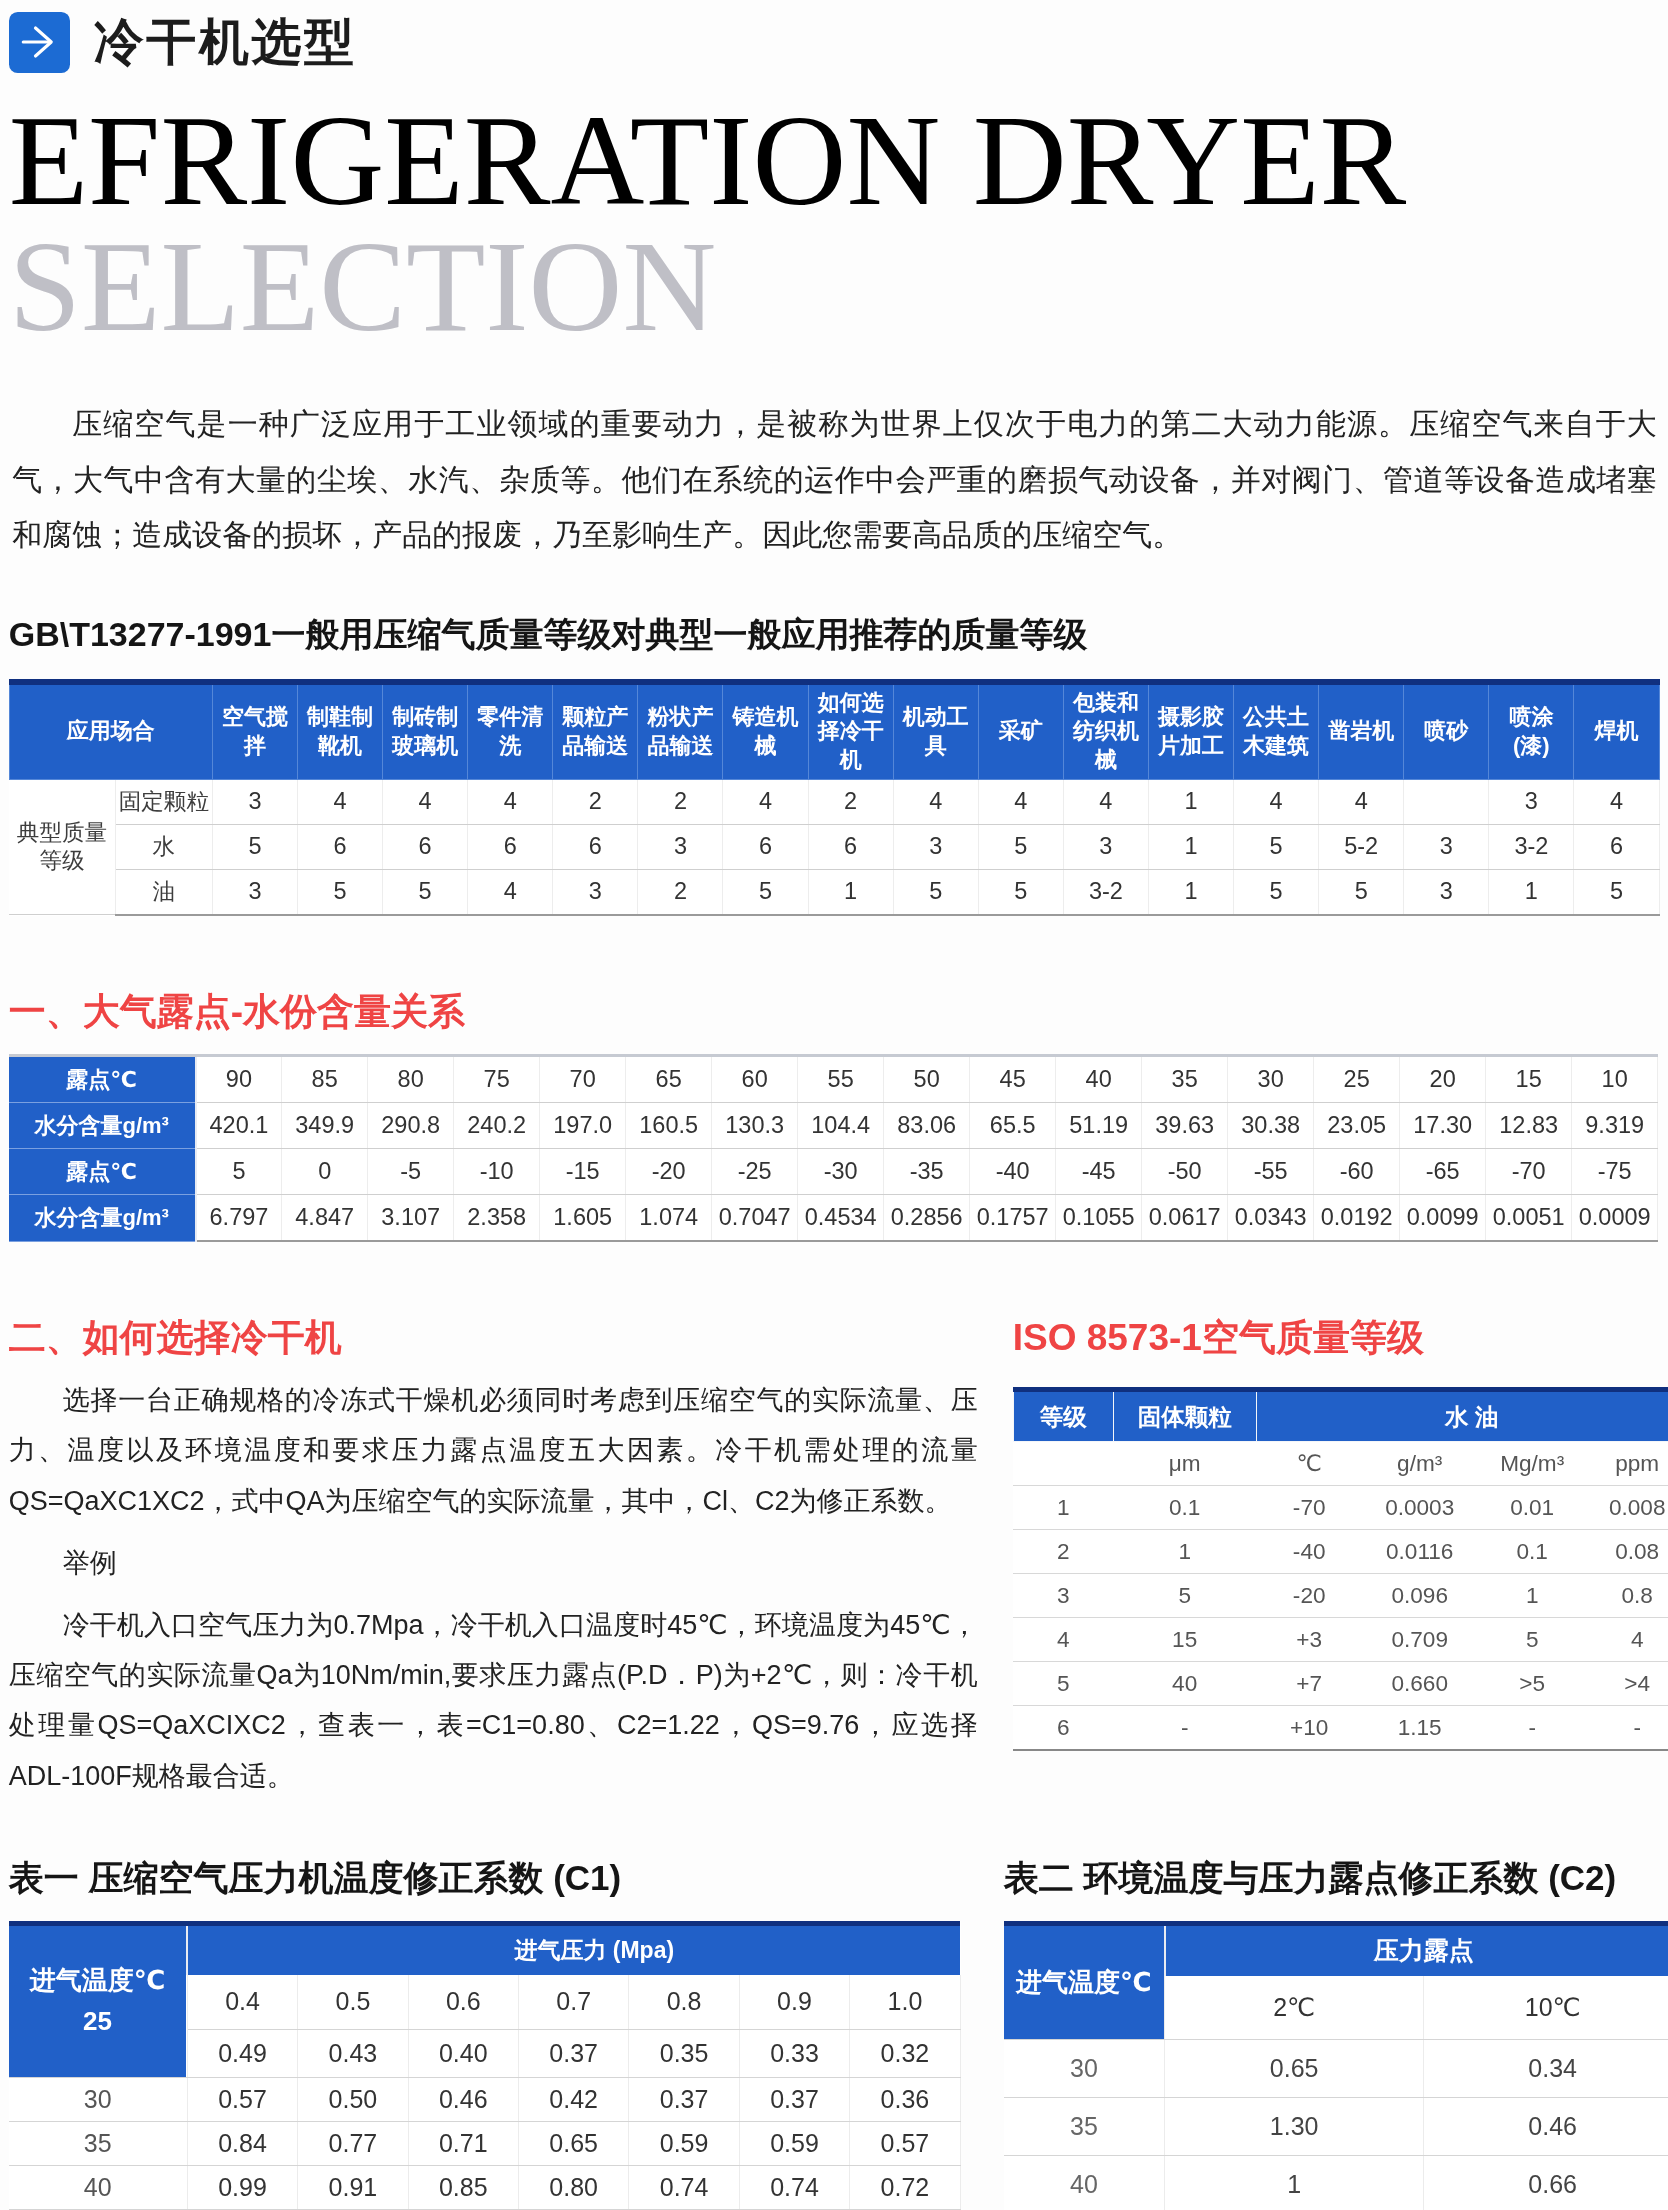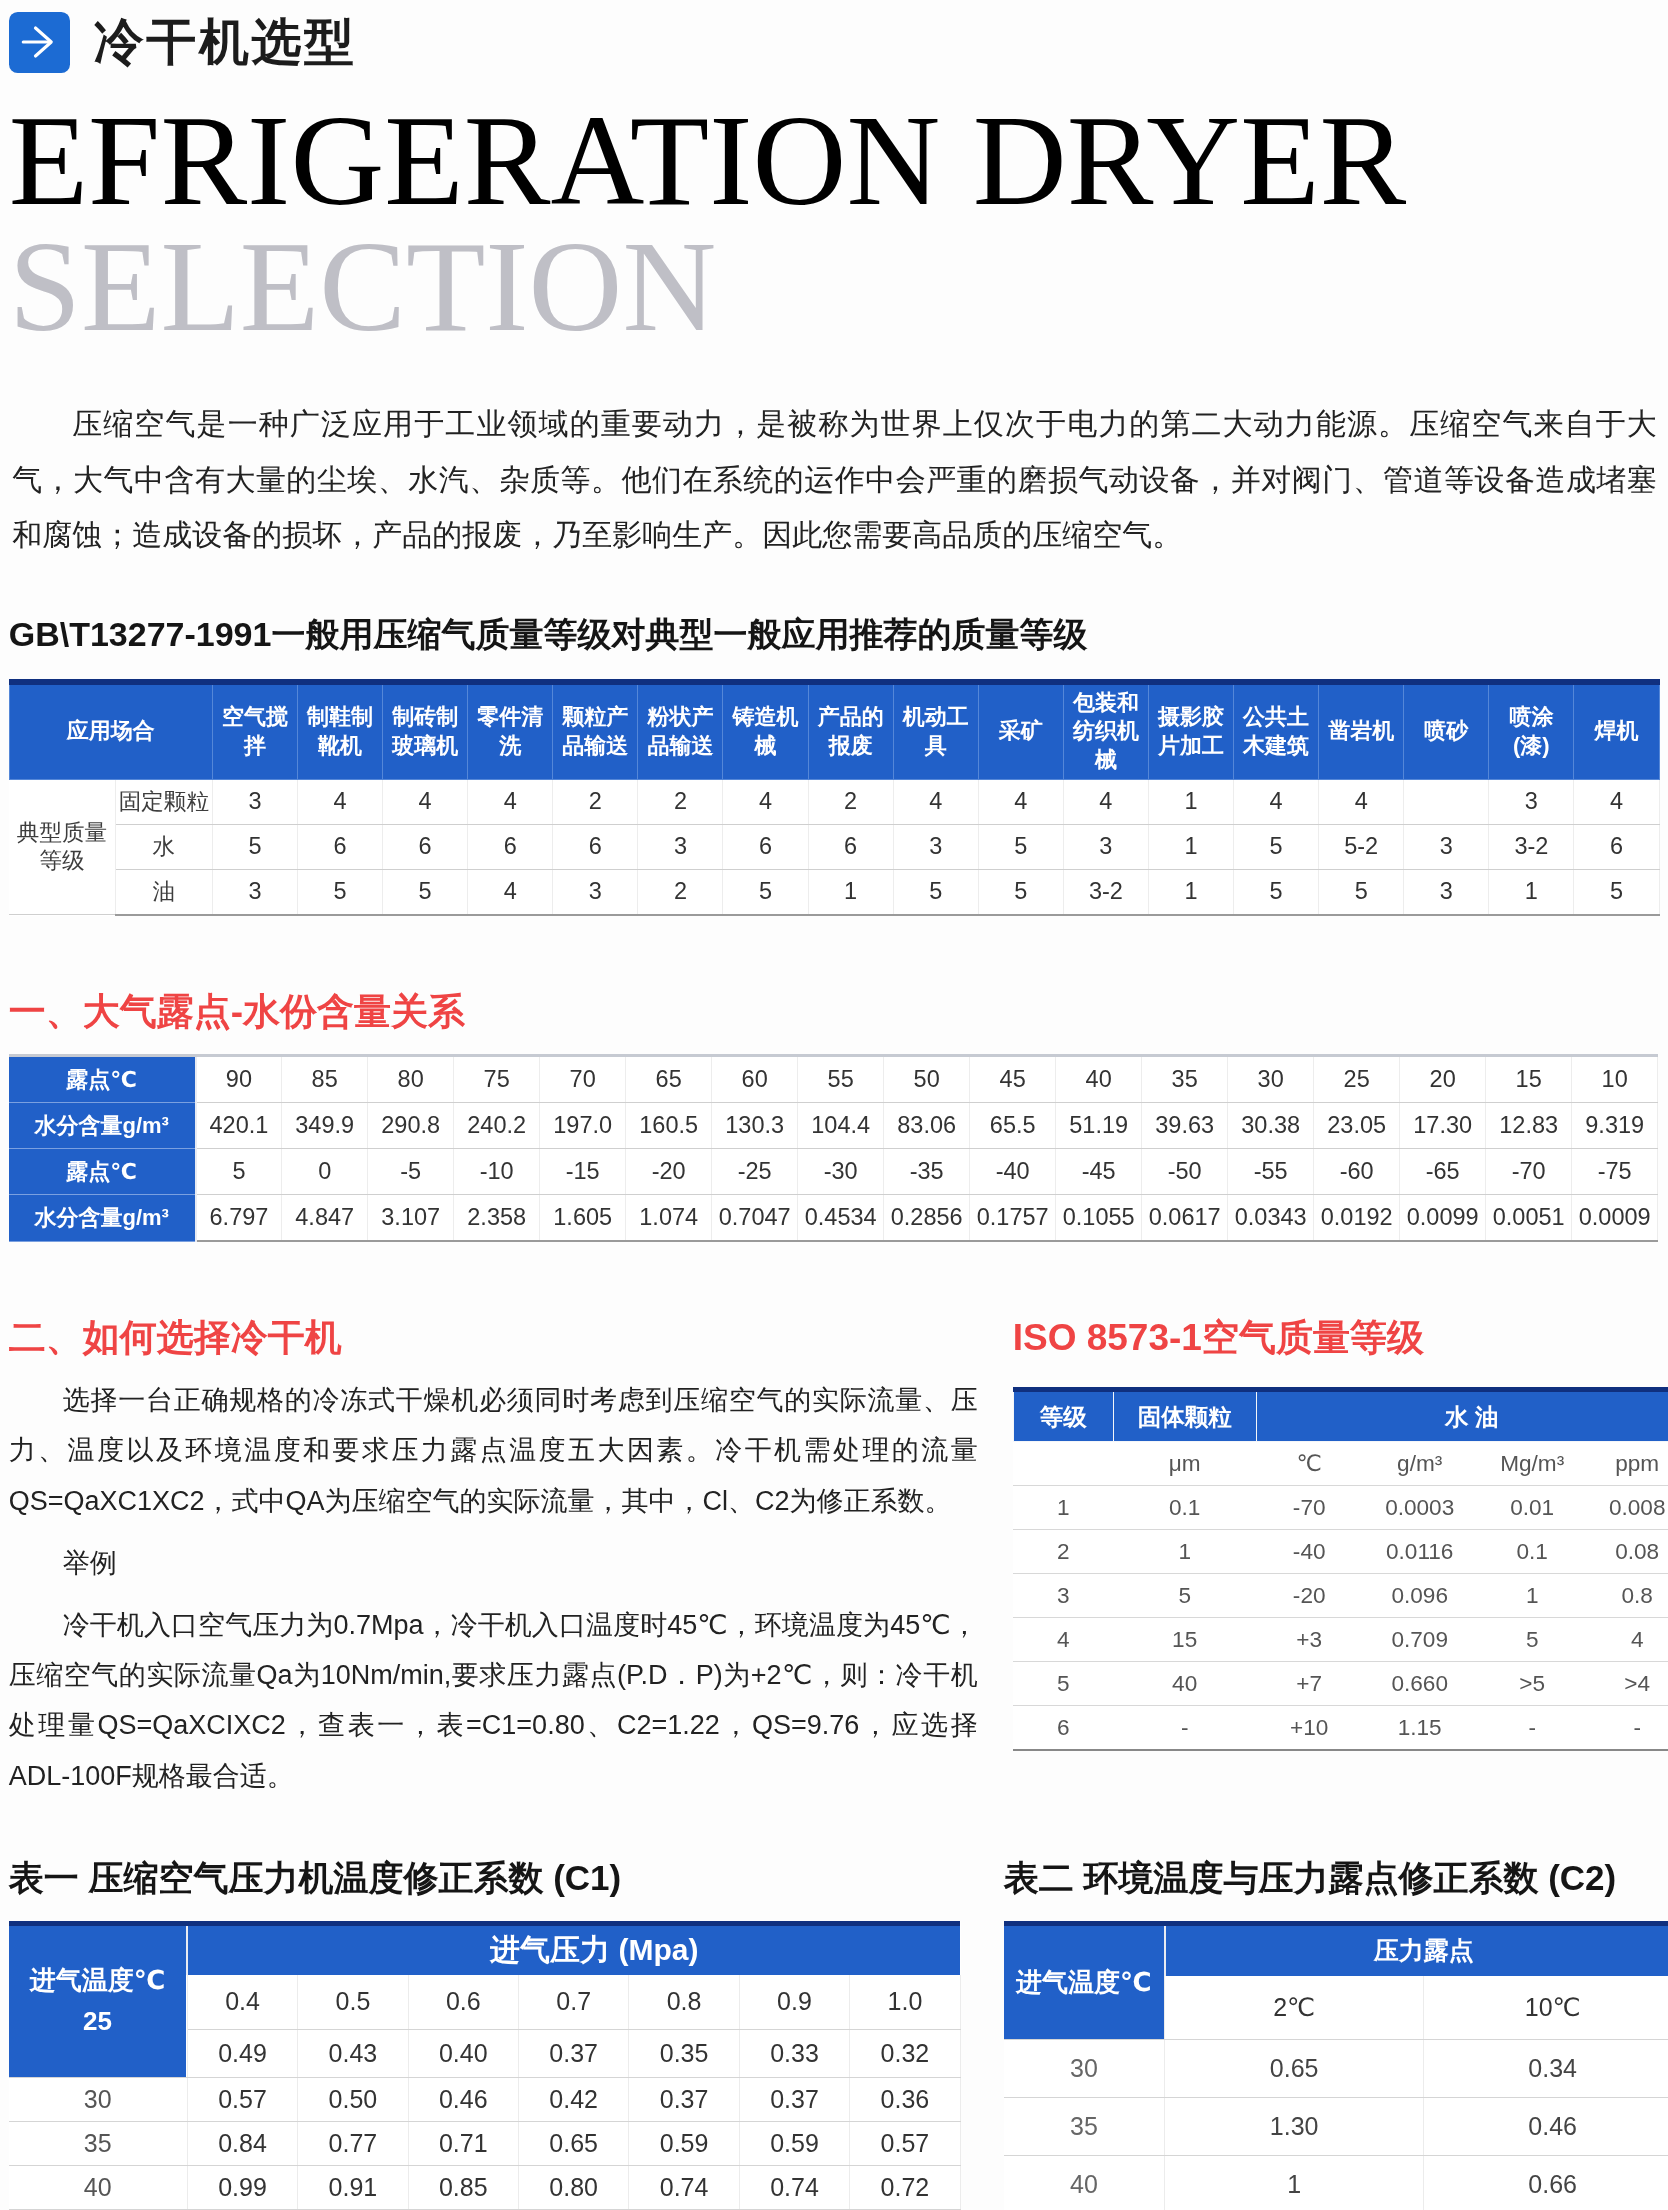--- a/index.html
+++ b/index.html
@@ -54,21 +54,21 @@
   .iso{width:674px;margin-top:24px;}
   .iso th.blue{height:49px;font-size:23.5px;border:1.7px solid #f4f6f9;
     border-top:5.2px solid #10307f;}
   .iso td{height:43px;font-size:22.6px;color:#555;border-bottom:0.9px solid #d8d8d8;}
   .iso tr.units td{font-size:22.6px;color:#555;}
   .iso tbody tr:last-child td{border-bottom:2.6px solid #888;}
   
   .c1{width:952px;margin-top:19px;}
   .c1 .blueLeft{background:#2160c8;color:#fff;font-weight:bold;font-size:26px;
     line-height:1.6;border-top:5.2px solid #10307f;}
-  .c1 th.blue{height:49px;font-size:30px;border-top:5.2px solid #10307f;
+  .c1 th.blue{height:49px;font-size:23px;border-top:5.2px solid #10307f;
     border-left:2.6px solid #e8ebf2;padding-left:40px;}
   .c1 td{height:43px;font-size:25px;color:#333;border-bottom:0.9px solid #d5d5d5;
     border-right:0.9px solid #ececec;}
   .c1 tr.pressures td{height:54px;}
   .c1 tr.firstrow td{height:47px;margin-left:38px;}
   .c1 td.rowlabel{color:#555;}
   .c1 tbody tr:last-child td{border-bottom:2.6px solid #9a9a9a;}
   
   .c2{width:678px;margin-top:19px;}
   .c2 .blueLeft{background:#2160c8;color:#fff;font-weight:bold;font-size:26px;
@@ -128,21 +128,21 @@
         <thead>
           <tr>
             <th class="blue" colspan="2">应用场合</th>
             <th class="blue">空气搅拌</th>
             <th class="blue">制鞋制靴机</th>
             <th class="blue">制砖制玻璃机</th>
             <th class="blue">零件清洗</th>
             <th class="blue">颗粒产品输送</th>
             <th class="blue">粉状产品输送</th>
             <th class="blue">铸造机械</th>
-            <th class="blue">产品的报废</th>
+            <th class="blue">如何选择冷干机</th>
             <th class="blue">机动工具</th>
             <th class="blue">采矿</th>
             <th class="blue">包装和纺织机械</th>
             <th class="blue">摄影胶片加工</th>
             <th class="blue">公共土木建筑</th>
             <th class="blue">凿岩机</th>
             <th class="blue">喷砂</th>
             <th class="blue">喷涂(漆)</th>
             <th class="blue">焊机</th>
           </tr>

